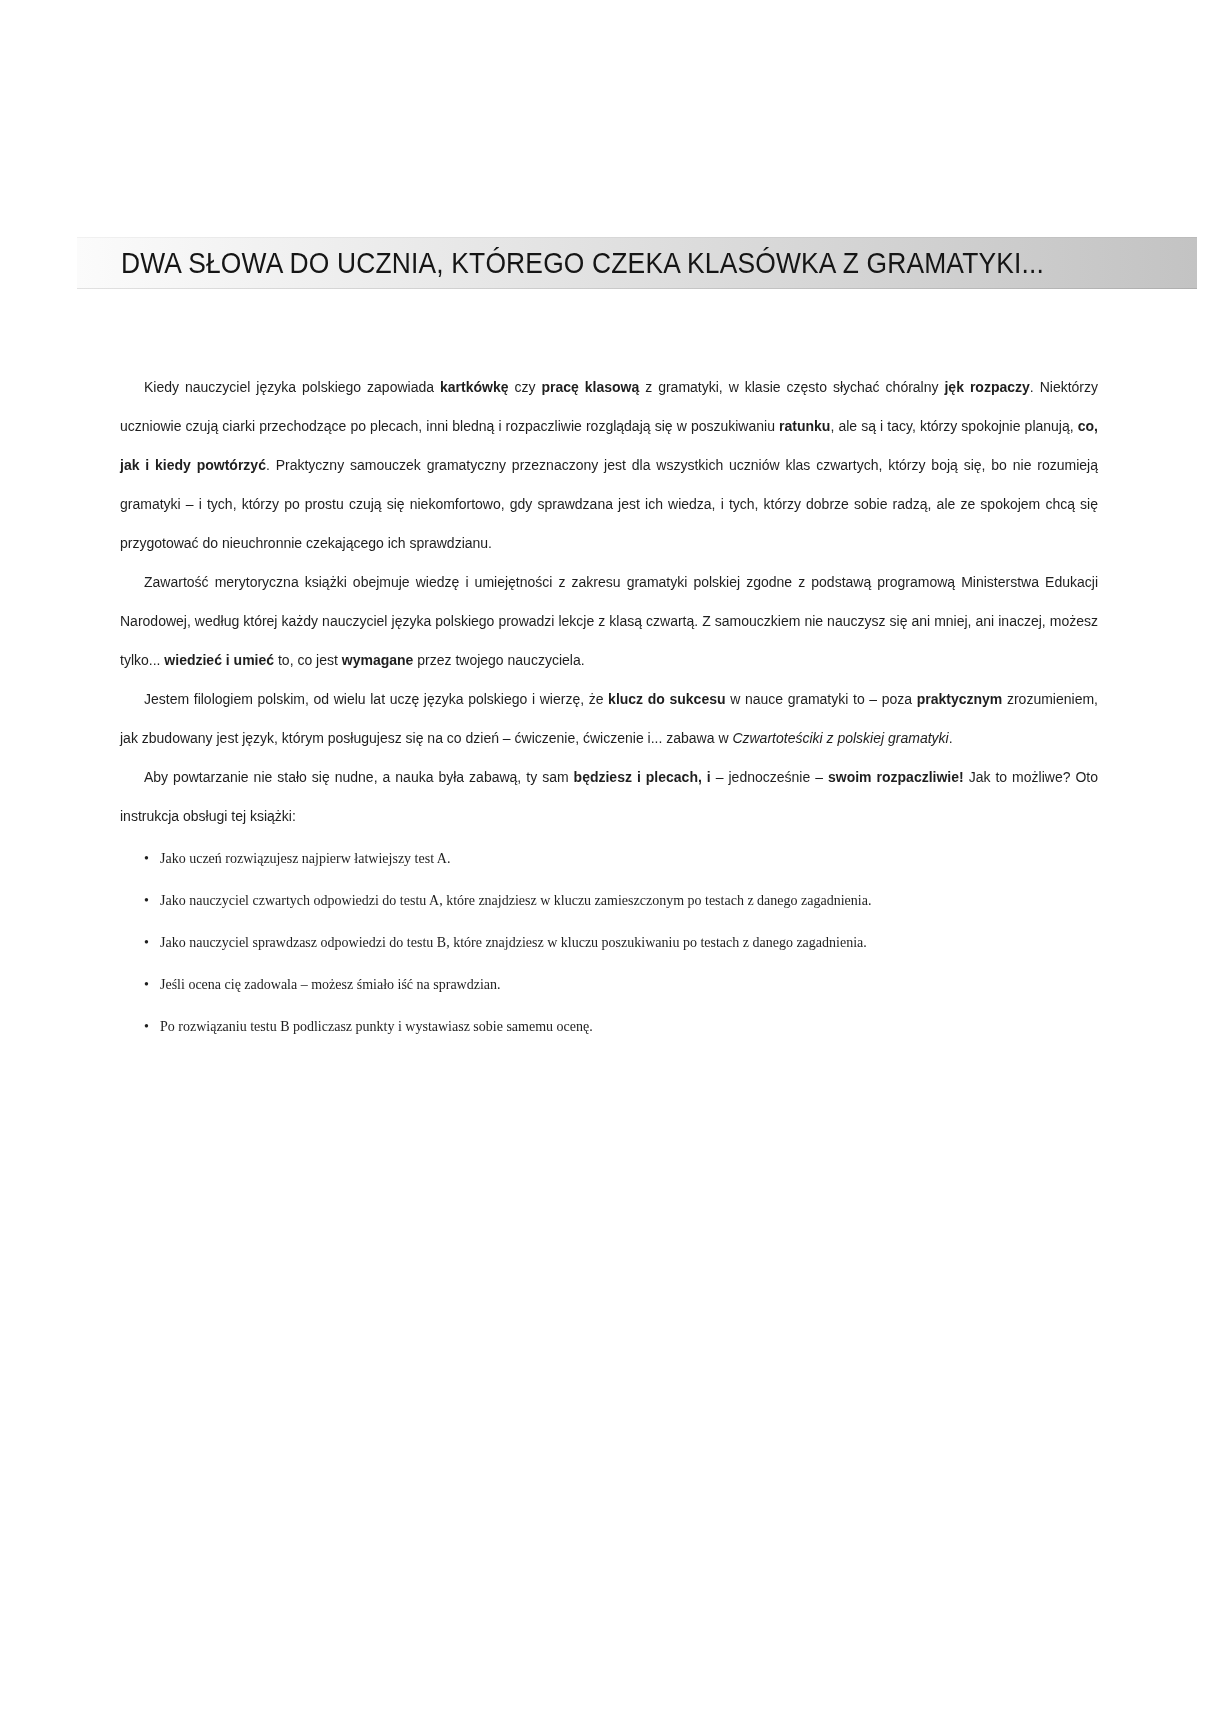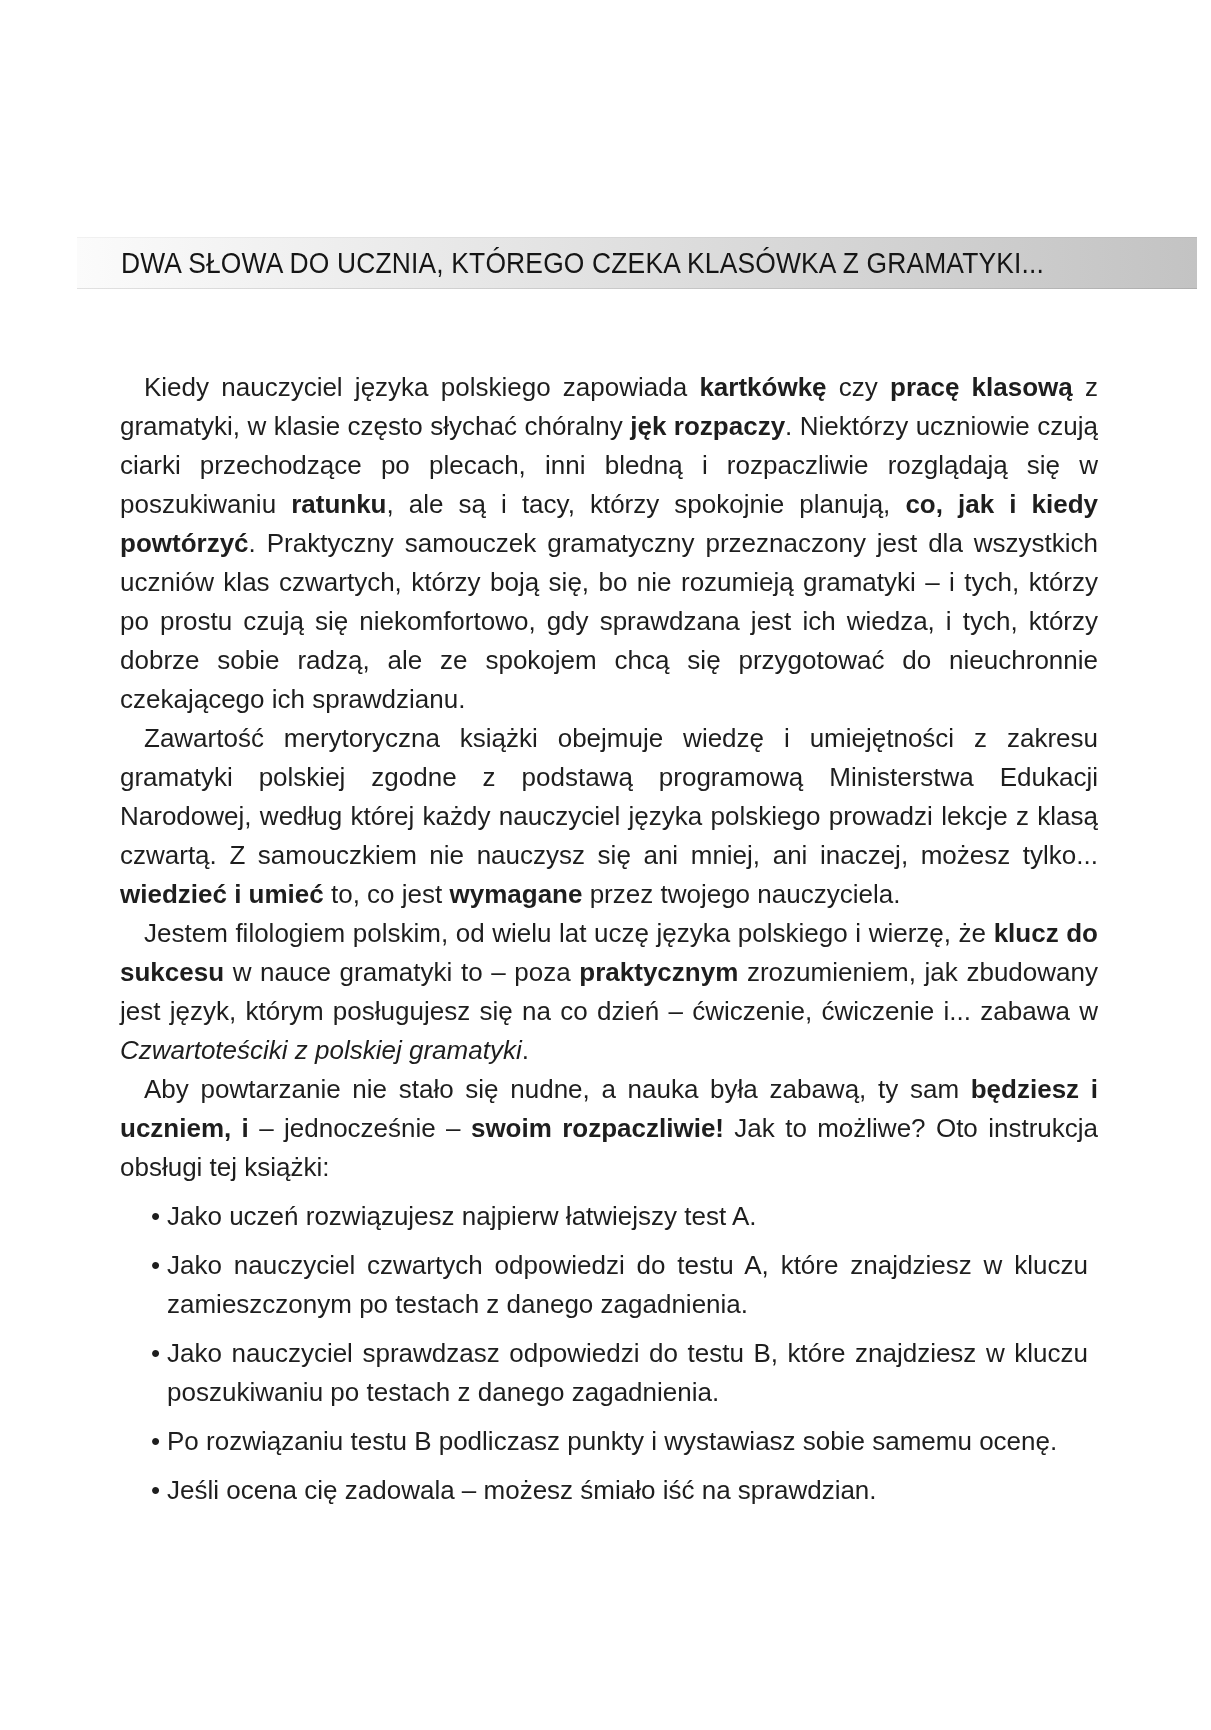--- a/index.html
+++ b/index.html
@@ -31,32 +31,33 @@
     white-space: nowrap;
     letter-spacing: 0.2px;
     transform: scaleX(0.88);
     transform-origin: left center;
   }
   .body-content {
     position: absolute;
     top: 368px;
     left: 120px;
     width: 978px;
-    font-size: 26px;
+    font-size: 14px;
     line-height: 39px;
     text-align: justify;
     color: #1e1e1e;
   }
   .body-p { margin: 0; text-indent: 24px; }
   ul.bullet-list { margin: 0; padding: 0; list-style: none; }
   li.bullet-item {
     position: relative;
     padding-left: 37px;
-    margin: 10px;
+    margin: 3px;
     text-align: justify;
+    font-family: Liberation Serif, serif;
   }
   li.bullet-item::before {
     content: "\2022";
     position: absolute;
     left: 21px;
     top: 0;
   }
   .body-content b, .body-content .seg-b { font-weight: 700; }
   .body-content .seg-i { font-style: italic; }
   .page-number {
@@ -75,25 +76,25 @@
 <div class="page">
 
   <div class="header-bar" style="background: linear-gradient(to right, rgb(251, 251, 251), rgb(195, 195, 195));">
     <span class="header-title">DWA SŁOWA DO UCZNIA, KTÓREGO CZEKA KLASÓWKA Z GRAMATYKI...</span>
   </div>
 
   <div class="body-content">
       <p class="body-p"><span class="">Kiedy nauczyciel języka polskiego zapowiada </span><span class="seg-b">kartkówkę</span><span class=""> czy </span><span class="seg-b">pracę klasową</span><span class=""> z gramatyki, w klasie często słychać chóralny </span><span class="seg-b">jęk rozpaczy</span><span class="">. Niektórzy uczniowie czują ciarki przechodzące po plecach, inni bledną i rozpaczliwie rozglądają się w poszukiwaniu </span><span class="seg-b">ratunku</span><span class="">, ale są i tacy, którzy spokojnie planują, </span><span class="seg-b">co, jak i kiedy powtórzyć</span><span class="">. Praktyczny samouczek gramatyczny przeznaczony jest dla wszystkich uczniów klas czwartych, którzy boją się, bo nie rozumieją gramatyki – i tych, którzy po prostu czują się niekomfortowo, gdy sprawdzana jest ich wiedza, i tych, którzy dobrze sobie radzą, ale ze spokojem chcą się przygotować do nieuchronnie czekającego ich sprawdzianu.</span></p>
       <p class="body-p"><span class="">Zawartość merytoryczna książki obejmuje wiedzę i umiejętności z zakresu gramatyki polskiej zgodne z podstawą programową Ministerstwa Edukacji Narodowej, według której każdy nauczyciel języka polskiego prowadzi lekcje z klasą czwartą. Z samouczkiem nie nauczysz się ani mniej, ani inaczej, możesz tylko... </span><span class="seg-b">wiedzieć i umieć</span><span class=""> to, co jest </span><span class="seg-b">wymagane</span><span class=""> przez twojego nauczyciela.</span></p>
       <p class="body-p"><span class="">Jestem filologiem polskim, od wielu lat uczę języka polskiego i wierzę, że </span><span class="seg-b">klucz do sukcesu</span><span class=""> w nauce gramatyki to – poza </span><span class="seg-b">praktycznym</span><span class=""> zrozumieniem, jak zbudowany jest język, którym posługujesz się na co dzień – ćwiczenie, ćwiczenie i... zabawa w </span><span class=" seg-i">Czwartoteściki z polskiej gramatyki</span><span class="">.</span></p>
-      <p class="body-p"><span class="">Aby powtarzanie nie stało się nudne, a nauka była zabawą, ty sam </span><span class="seg-b">będziesz i uczniem, i</span><span class=""> – jednocześnie – </span><span class="seg-b">swoim rozpaczliwie!</span><span class=""> Jak to możliwe? Oto instrukcja obsługi tej książki:</span></p>
+      <p class="body-p"><span class="">Aby powtarzanie nie stało się nudne, a nauka była zabawą, ty sam </span><span class="seg-b">będziesz i plecach, i</span><span class=""> – jednocześnie – </span><span class="seg-b">swoim rozpaczliwie!</span><span class=""> Jak to możliwe? Oto instrukcja obsługi tej książki:</span></p>
       <ul class="bullet-list">
         <li class="bullet-item"><span class="">Jako uczeń rozwiązujesz najpierw łatwiejszy test A.</span></li>
         <li class="bullet-item"><span class="">Jako nauczyciel czwartych odpowiedzi do testu A, które znajdziesz w kluczu zamieszczonym po testach z danego zagadnienia.</span></li>
         <li class="bullet-item"><span class="">Jako nauczyciel sprawdzasz odpowiedzi do testu B, które znajdziesz w kluczu poszukiwaniu po testach z danego zagadnienia.</span></li>
+        <li class="bullet-item"><span class="">Jeśli ocena cię zadowala – możesz śmiało iść na sprawdzian.</span></li>
         <li class="bullet-item"><span class="">Po rozwiązaniu testu B podliczasz punkty i wystawiasz sobie samemu ocenę.</span></li>
-        <li class="bullet-item"><span class="">Jeśli ocena cię zadowala – możesz śmiało iść na sprawdzian.</span></li>
       </ul>
     </div>
 
   <div class="page-number">3</div>
 
 </div>
 
 </body></html>

